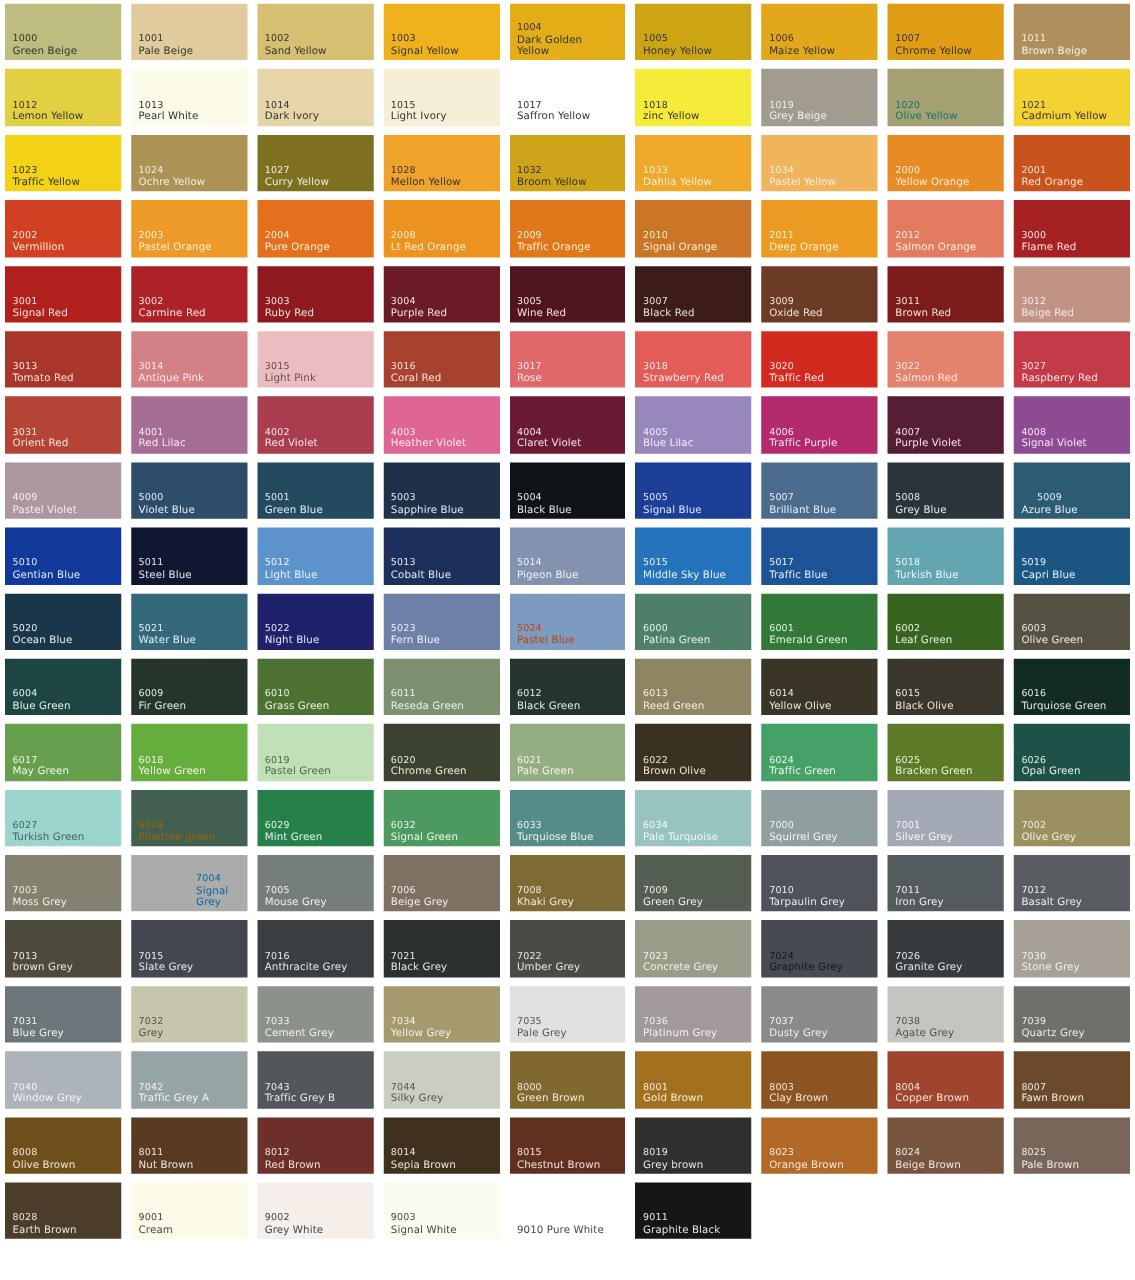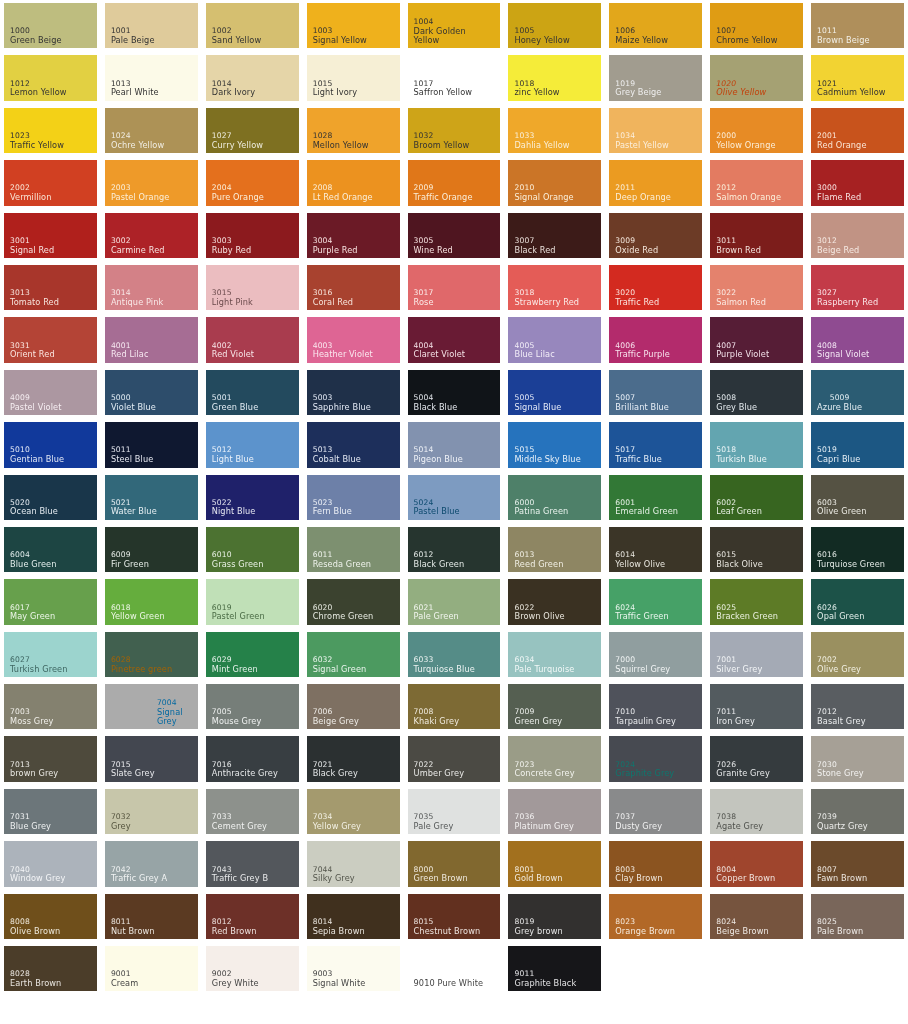--- a/index.html
+++ b/index.html
@@ -121,21 +121,21 @@
     <div class="swatch-cell">
       <div class="swatch" style="background: rgb(245, 236, 57);"></div>
       <div class="swatch-label" style="color: rgb(51, 51, 51);"><span class="swatch-code">1018</span><span class="swatch-name">zinc Yellow</span></div>
     </div>
     <div class="swatch-cell">
       <div class="swatch" style="background: rgb(161, 156, 143);"></div>
       <div class="swatch-label" style="color: rgb(239, 239, 239);"><span class="swatch-code">1019</span><span class="swatch-name">Grey Beige</span></div>
     </div>
     <div class="swatch-cell">
       <div class="swatch" style="background: rgb(165, 161, 115);"></div>
-      <div class="swatch-label" style="color: #c2410c; font-style: italic;"><span class="swatch-code">1020</span><span class="swatch-name">Olive Yellow</span></div>
+      <div class="swatch-label" style="color: #0f766e;"><span class="swatch-code">1020</span><span class="swatch-name">Olive Yellow</span></div>
     </div>
     <div class="swatch-cell">
       <div class="swatch" style="background: rgb(242, 211, 50);"></div>
       <div class="swatch-label" style="color: rgb(51, 51, 51);"><span class="swatch-code">1021</span><span class="swatch-name">Cadmium Yellow</span></div>
     </div>
     <div class="swatch-cell">
       <div class="swatch" style="background: rgb(243, 209, 23);"></div>
       <div class="swatch-label" style="color: rgb(51, 51, 51);"><span class="swatch-code">1023</span><span class="swatch-name">Traffic Yellow</span></div>
     </div>
     <div class="swatch-cell">
@@ -397,21 +397,21 @@
     <div class="swatch-cell">
       <div class="swatch" style="background: rgb(31, 33, 106);"></div>
       <div class="swatch-label" style="color: rgb(229, 230, 240);"><span class="swatch-code">5022</span><span class="swatch-name">Night Blue</span></div>
     </div>
     <div class="swatch-cell">
       <div class="swatch" style="background: rgb(109, 128, 168);"></div>
       <div class="swatch-label" style="color: rgb(238, 241, 247);"><span class="swatch-code">5023</span><span class="swatch-name">Fern Blue</span></div>
     </div>
     <div class="swatch-cell">
       <div class="swatch" style="background: rgb(125, 155, 193);"></div>
-      <div class="swatch-label" style="color: #0c4a6e;"><span class="swatch-code">5024</span><span class="swatch-name">Pastel Blue</span></div>
+      <div class="swatch-label" style="color: #c2410c;"><span class="swatch-code">5024</span><span class="swatch-name">Pastel Blue</span></div>
     </div>
     <div class="swatch-cell">
       <div class="swatch" style="background: rgb(78, 128, 105);"></div>
       <div class="swatch-label" style="color: rgb(233, 243, 238);"><span class="swatch-code">6000</span><span class="swatch-name">Patina Green</span></div>
     </div>
     <div class="swatch-cell">
       <div class="swatch" style="background: rgb(50, 120, 54);"></div>
       <div class="swatch-label" style="color: rgb(231, 242, 231);"><span class="swatch-code">6001</span><span class="swatch-name">Emerald Green</span></div>
     </div>
     <div class="swatch-cell">
@@ -585,21 +585,21 @@
     <div class="swatch-cell">
       <div class="swatch" style="background: rgb(75, 74, 68);"></div>
       <div class="swatch-label" style="color: rgb(233, 233, 231);"><span class="swatch-code">7022</span><span class="swatch-name">Umber Grey</span></div>
     </div>
     <div class="swatch-cell">
       <div class="swatch" style="background: rgb(154, 156, 135);"></div>
       <div class="swatch-label" style="color: rgb(242, 243, 238);"><span class="swatch-code">7023</span><span class="swatch-name">Concrete Grey</span></div>
     </div>
     <div class="swatch-cell">
       <div class="swatch" style="background: rgb(71, 74, 81);"></div>
-      <div class="swatch-label" style="color: #0f766e; margin-top: 16px;"><span class="swatch-code">7024</span><span class="swatch-name">Graphite Grey</span></div>
+      <div class="swatch-label" style="color: #0f172a; margin-top: 16px;"><span class="swatch-code">7024</span><span class="swatch-name">Graphite Grey</span></div>
     </div>
     <div class="swatch-cell">
       <div class="swatch" style="background: rgb(53, 59, 62);"></div>
       <div class="swatch-label" style="color: rgb(231, 233, 234);"><span class="swatch-code">7026</span><span class="swatch-name">Granite Grey</span></div>
     </div>
     <div class="swatch-cell">
       <div class="swatch" style="background: rgb(166, 160, 150);"></div>
       <div class="swatch-label" style="color: rgb(243, 242, 240);"><span class="swatch-code">7030</span><span class="swatch-name">Stone Grey</span></div>
     </div>
     <div class="swatch-cell">

